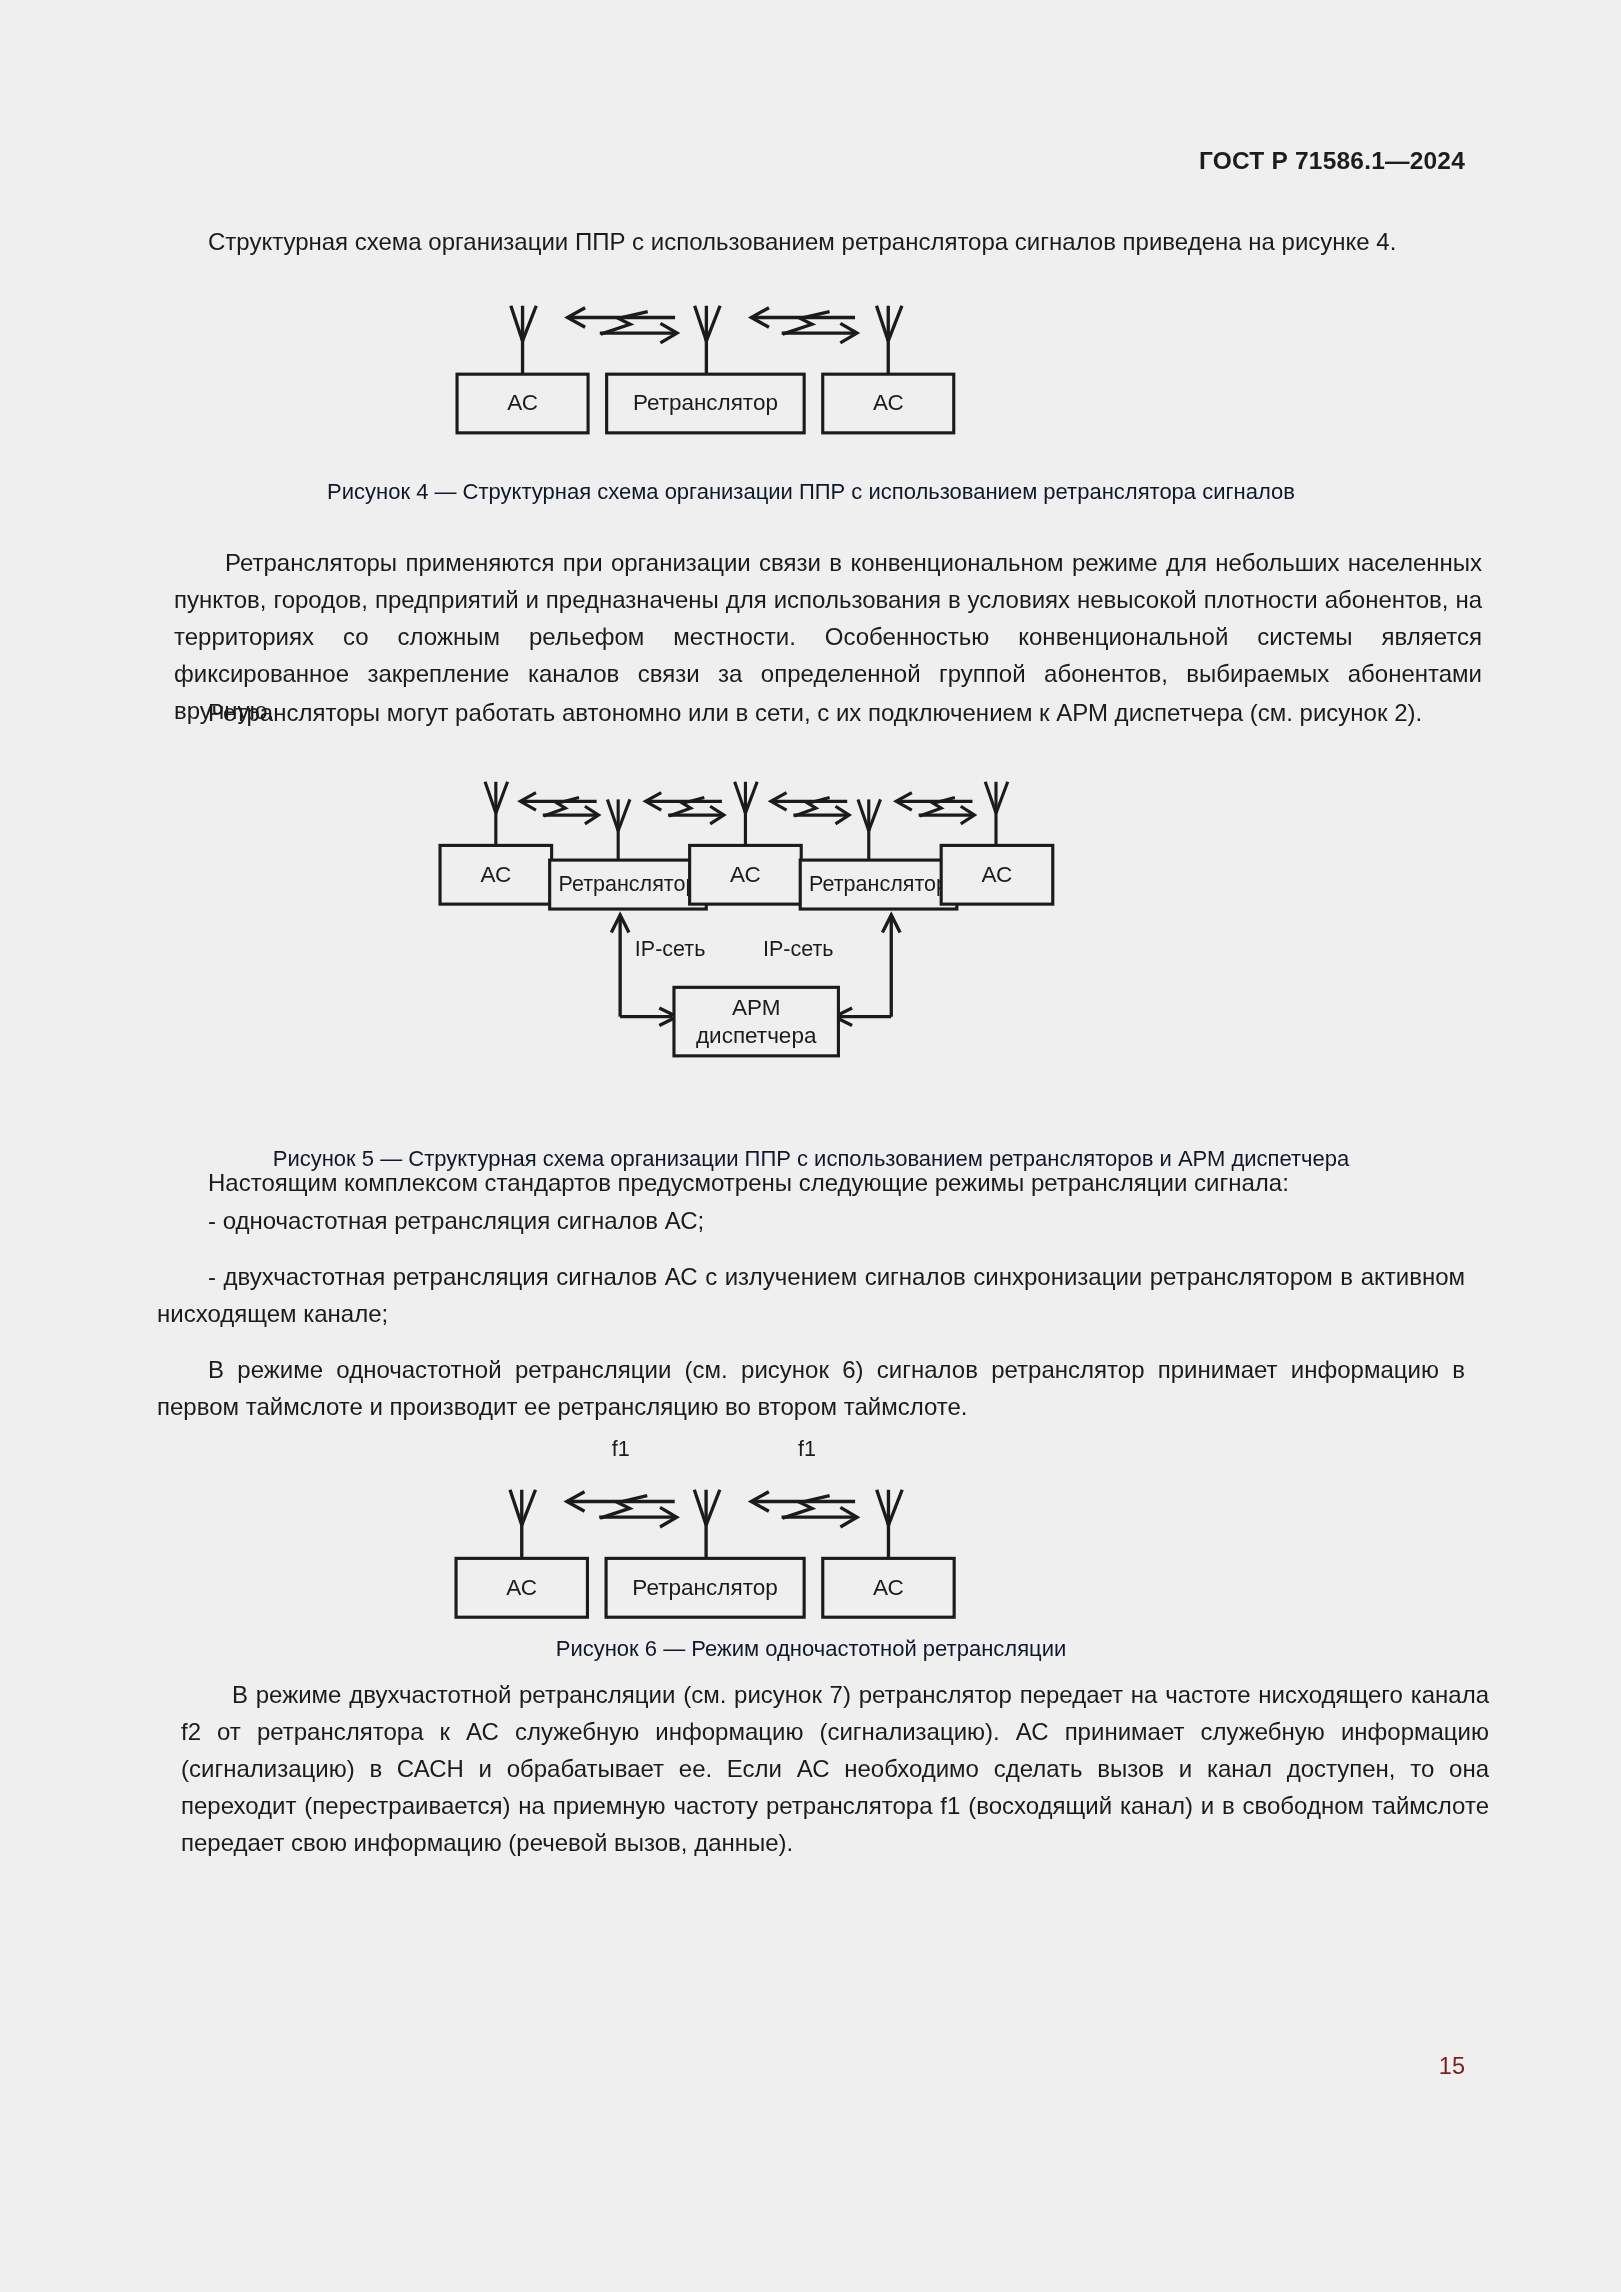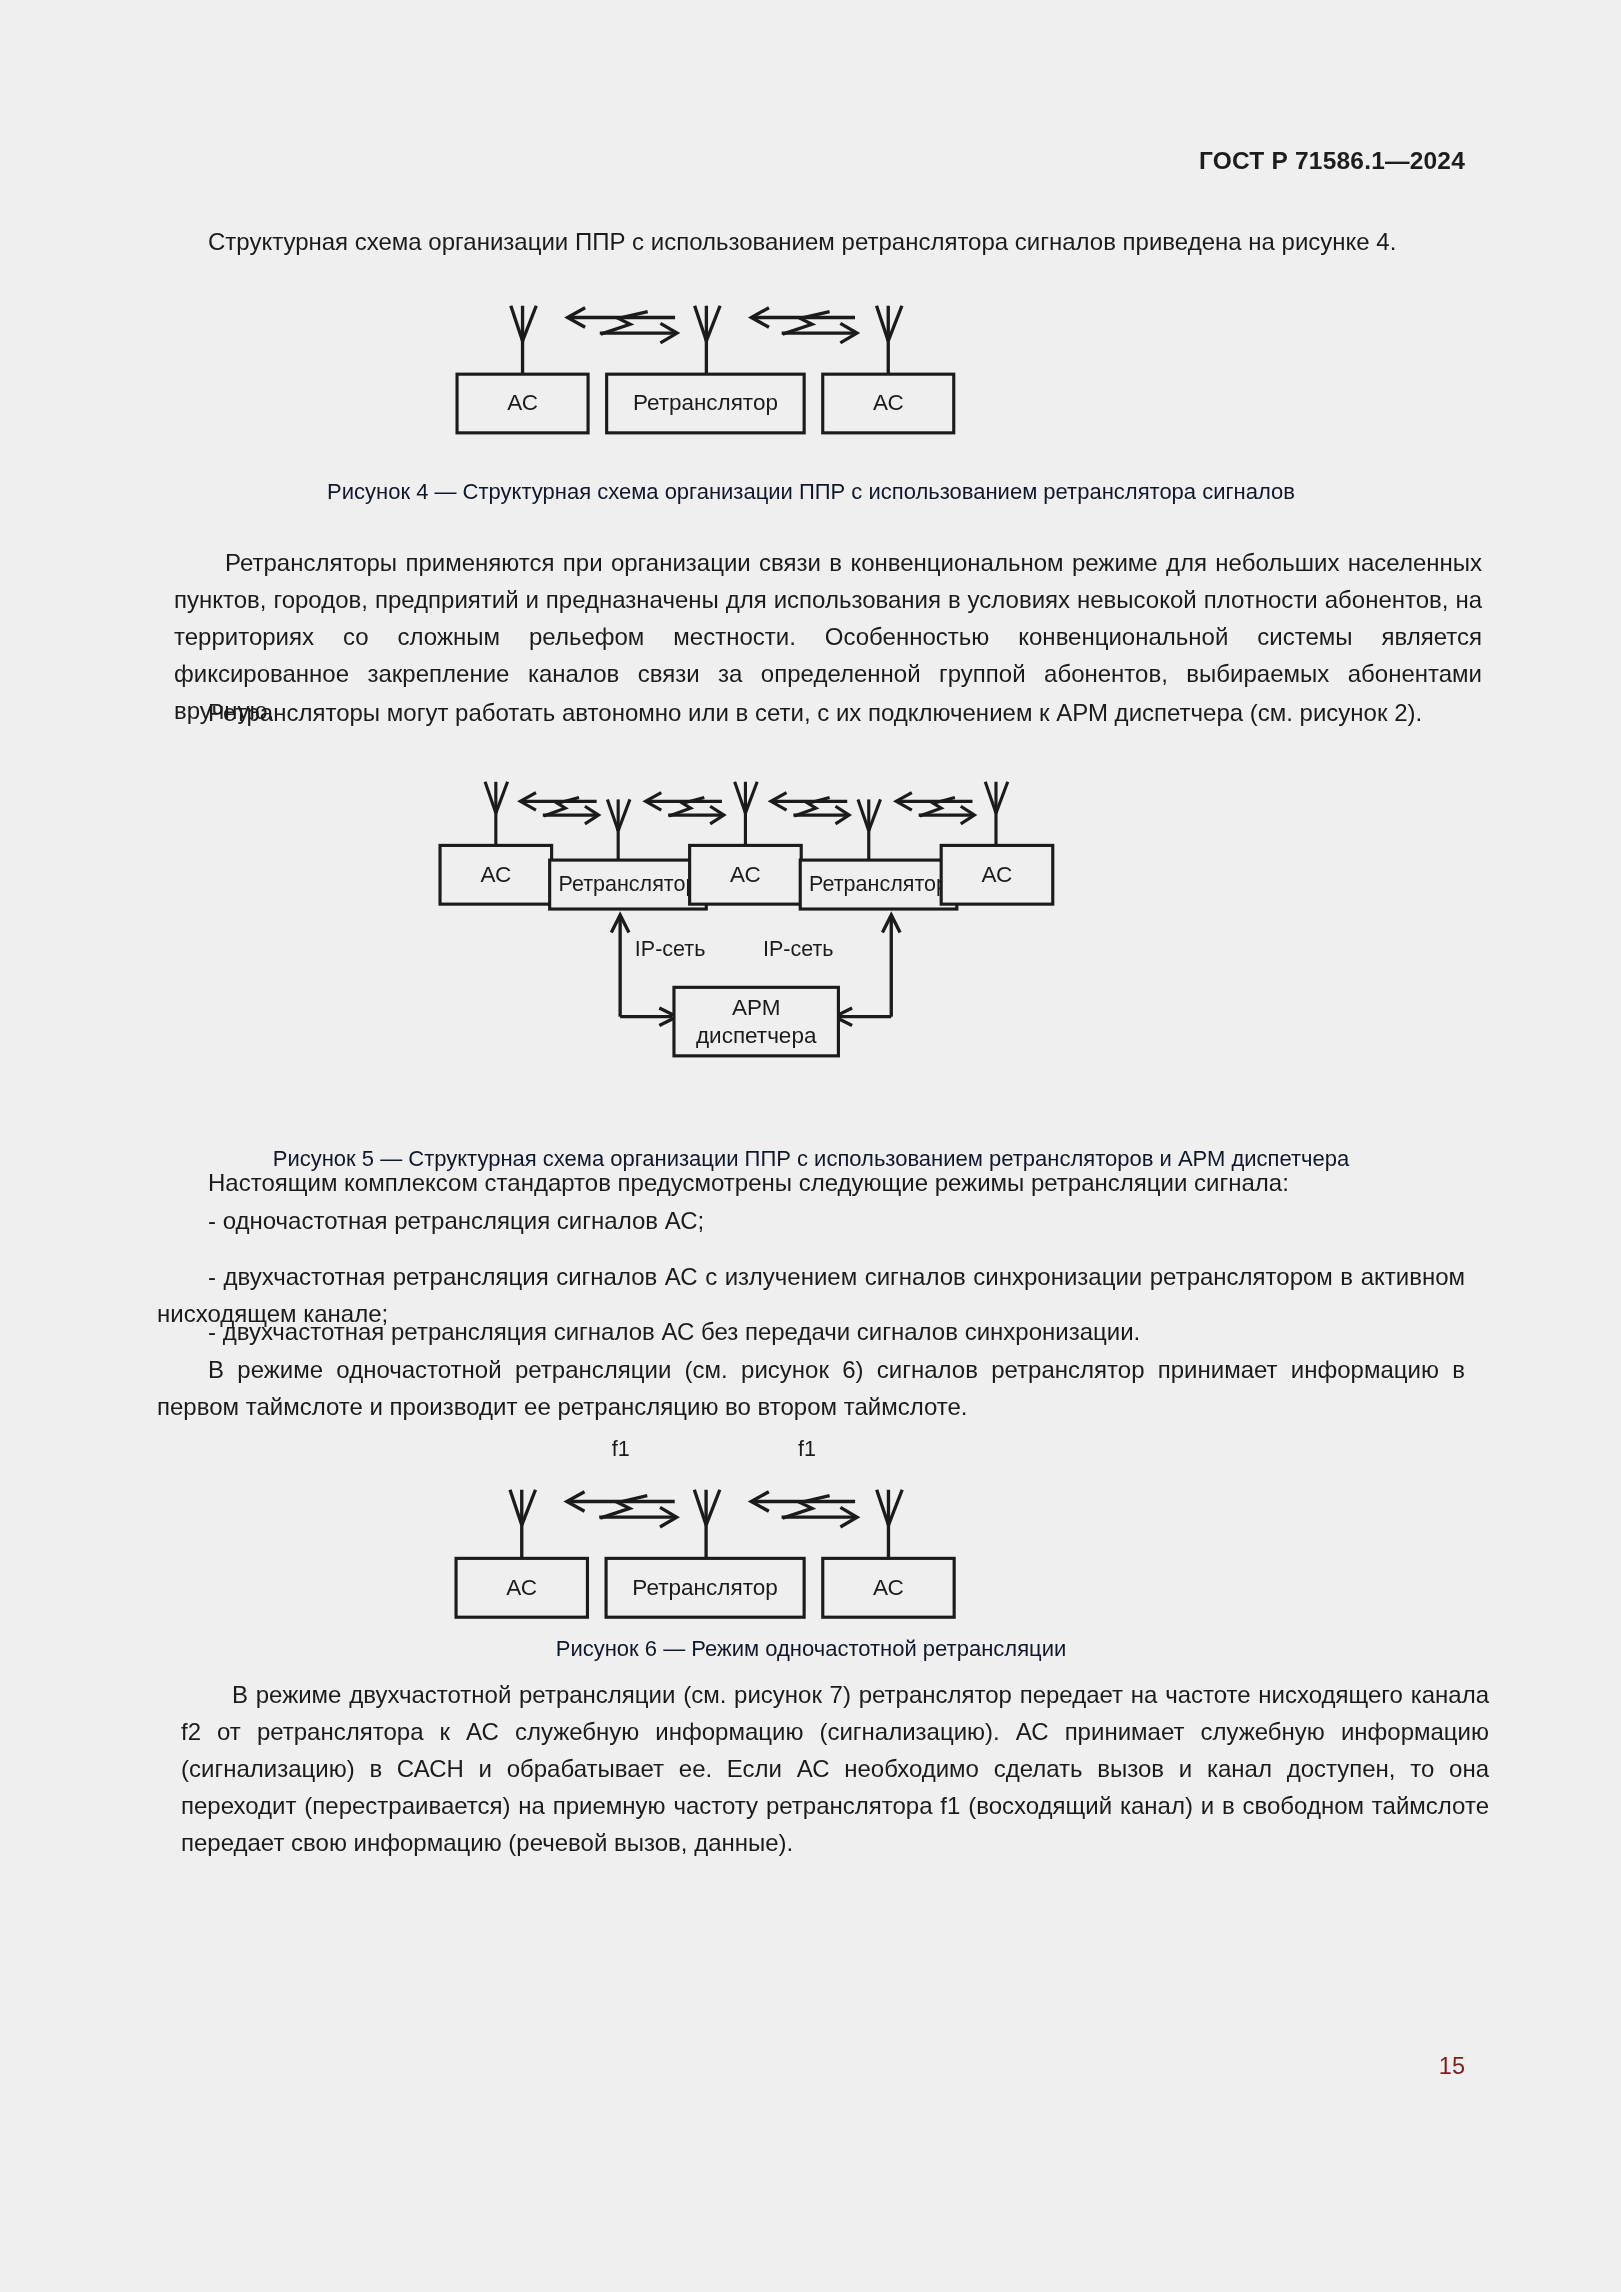--- a/index.html
+++ b/index.html
@@ -294,23 +294,20 @@
     </div>
 
     <div class="para" style="top:1202px;">
       <span class="ind"></span><span>- одночастотная ретрансляция сигналов АС;</span>
     </div>
 
     <div class="para" style="top:1258px;">
       <span class="ind"></span><span>- двухчастотная ретрансляция сигналов АС с излучением сигналов синхронизации ретранслятором в активном нисходящем канале;</span>
     </div>
 
-    <div class="para" style="top:1313px;">
-      <span class="ind"></span><span>- двухчастотная ретрансляция сигналов АС без передачи сигналов синхронизации.</span>
-    </div>
 
     <div class="para" style="top:1351px;">
       <span class="ind"></span><span>В режиме одночастотной ретрансляции (см. рисунок 6) сигналов ретранслятор принимает информацию в первом таймслоте и производит ее ретрансляцию во втором таймслоте.</span>
     </div>
 
     <div class="figure" style="top:1419px;">
       <svg width="1308" height="216" viewBox="0 0 1334 220">
 
         <text class="lbl-freq" x="473" y="38" text-anchor="middle">f1</text>
         <text class="lbl-freq" x="663" y="38" text-anchor="middle">f1</text>

